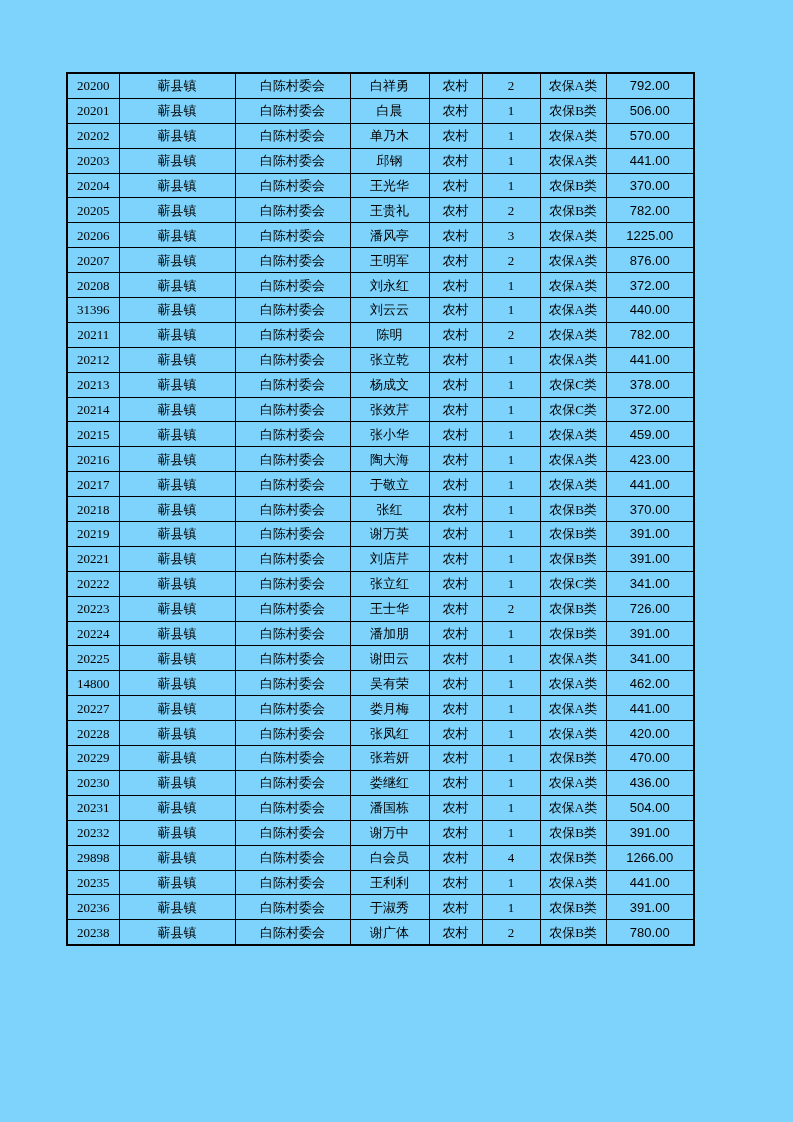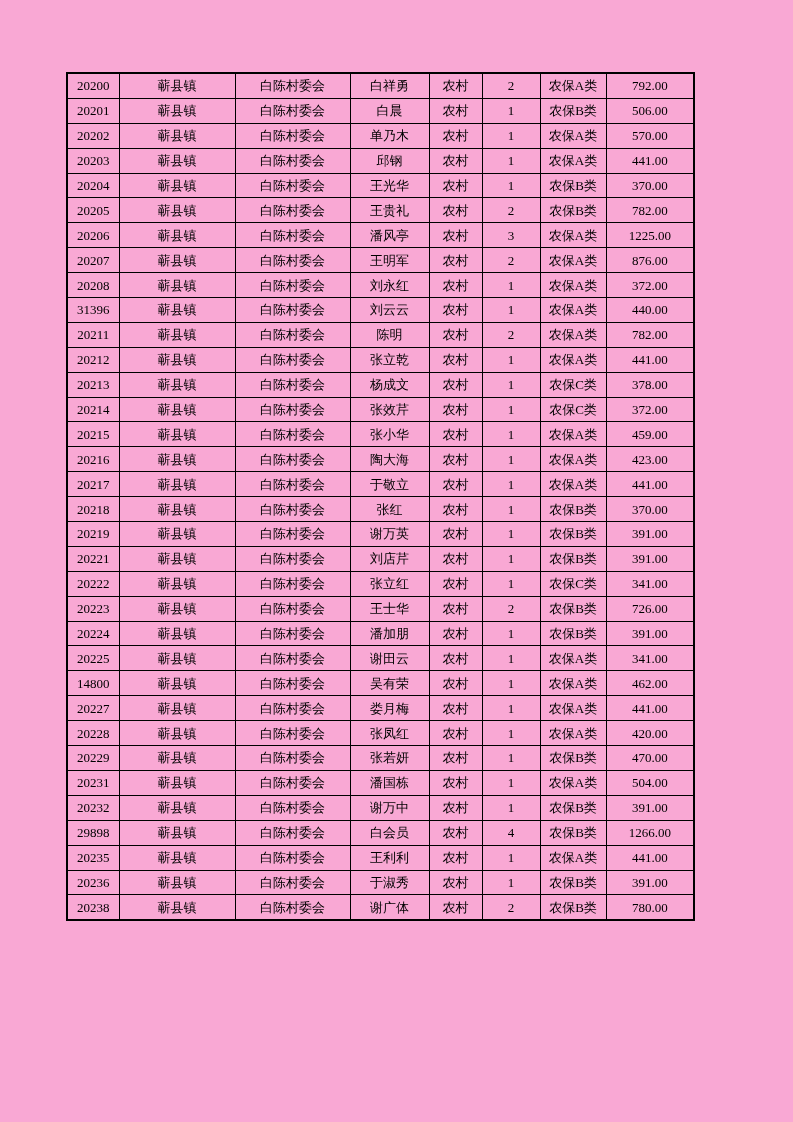--- a/index.html
+++ b/index.html
@@ -12,21 +12,21 @@
     background: #ffffff;
     position: relative;
     font-family: "Liberation Serif", "DejaVu Serif", serif;
     color: #000000;
   }
   .page {
     position: absolute;
     left: 0; top: 0;
     width: 793px;
     height: 1122px;
-    background: #f9a8d4;
+    background: #7dd3fc;
   }
   table.roster {
     position: absolute;
     left: 66px;
     top: 72px;
     width: 627px;
     border-collapse: collapse;
     table-layout: fixed;
     border: 2px solid #000000;
   }
@@ -35,21 +35,21 @@
     height: 23.9px;
     padding: 0 2px;
     text-align: center;
     vertical-align: middle;
     font-size: 13px;
     line-height: 1;
     white-space: nowrap;
     overflow: hidden;
   }
   td.c-id     { font-family: "Liberation Serif", "DejaVu Serif", serif; }
-  td.c-amount { font-family: Liberation Serif, serif; }
+  td.c-amount { font-family: Liberation Sans, sans-serif; }
   col.w-id       { width: 52px; }
   col.w-town     { width: 116px; }
   col.w-village  { width: 115px; }
   col.w-name     { width: 79px; }
   col.w-type     { width: 53px; }
   col.w-count    { width: 58px; }
   col.w-category { width: 66px; }
   col.w-amount   { width: 88px; }
 </style>
 </head>
@@ -342,20 +342,30 @@
           <td class="c-id">20229</td>
           <td class="c-town">蕲县镇</td>
           <td class="c-village">白陈村委会</td>
           <td class="c-name">张若妍</td>
           <td class="c-type">农村</td>
           <td class="c-count">1</td>
           <td class="c-category">农保B类</td>
           <td class="c-amount">470.00</td>
         </tr>
         <tr>
+          <td class="c-id">20230</td>
+          <td class="c-town">蕲县镇</td>
+          <td class="c-village">白陈村委会</td>
+          <td class="c-name">娄继红</td>
+          <td class="c-type">农村</td>
+          <td class="c-count">1</td>
+          <td class="c-category">农保A类</td>
+          <td class="c-amount">436.00</td>
+        </tr>
+        <tr>
           <td class="c-id">20231</td>
           <td class="c-town">蕲县镇</td>
           <td class="c-village">白陈村委会</td>
           <td class="c-name">潘国栋</td>
           <td class="c-type">农村</td>
           <td class="c-count">1</td>
           <td class="c-category">农保A类</td>
           <td class="c-amount">504.00</td>
         </tr>
         <tr>

